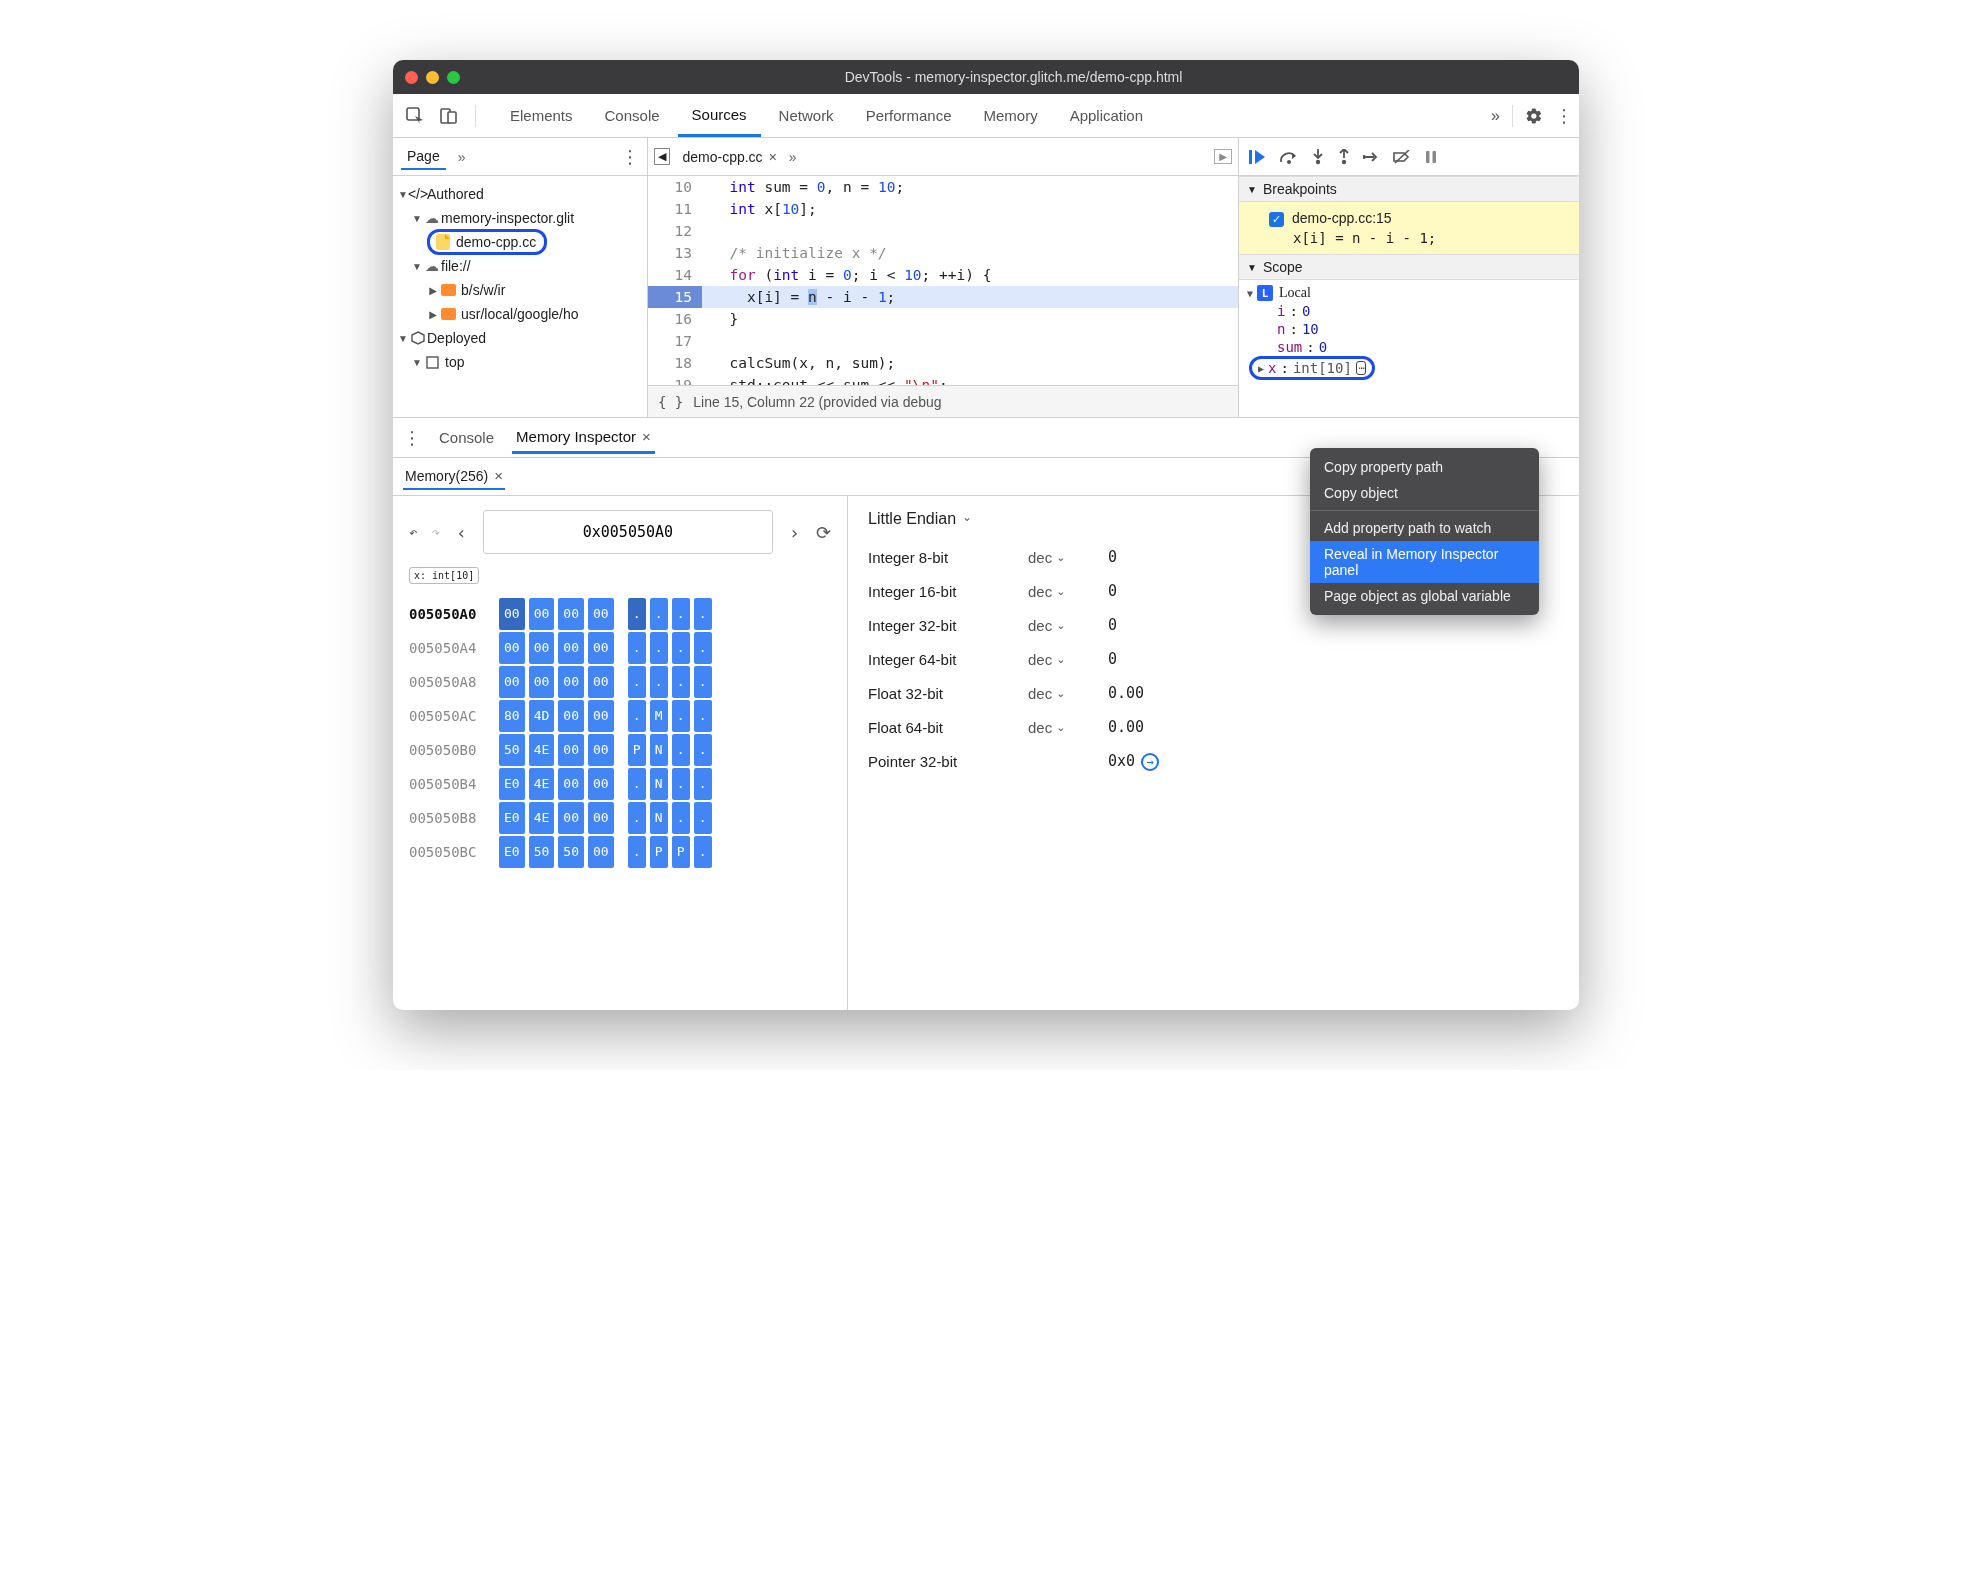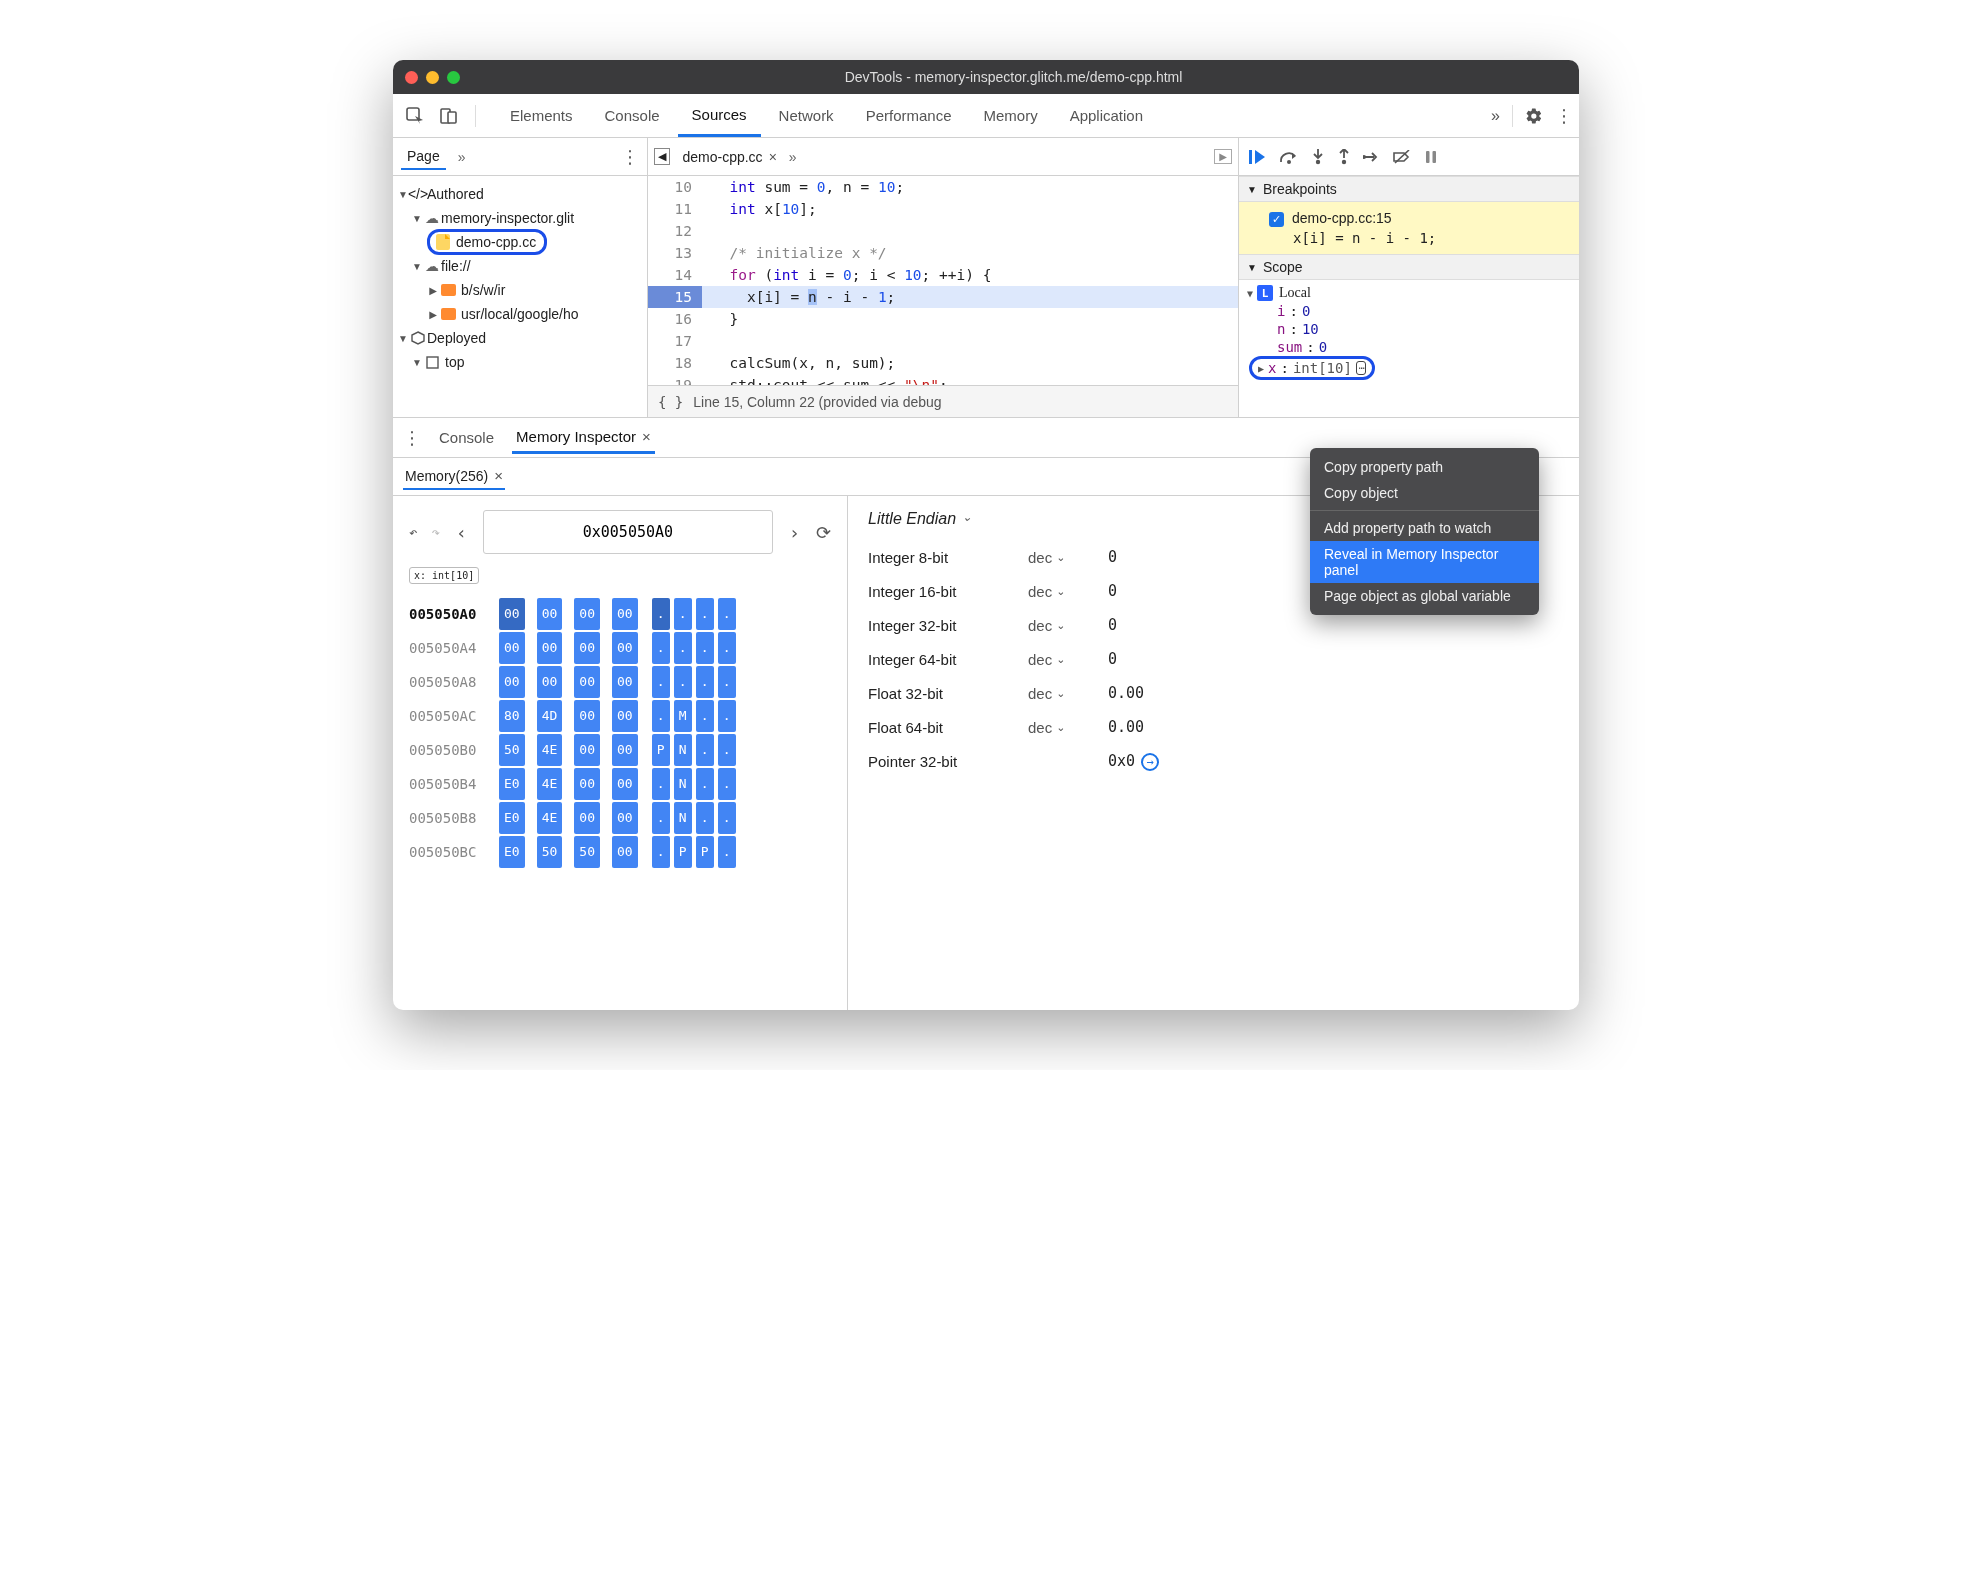--- a/index.html
+++ b/index.html
@@ -80,28 +80,28 @@
   .memleft { width:455px; padding:14px 16px; border-right:1px solid #d0d0d0; font-family:"SF Mono",Menlo,monospace;}
   .memnav{display:flex;align-items:center;gap:14px;margin-bottom:12px;color:#555}
   .memnav input{flex:1;border:1px solid #ccc;border-radius:3px;height:44px;text-align:center;font-family:inherit;font-size:15px}
   .memnav .arrow{font-size:18px;padding:0 2px}
   .memnav .ref{font-size:18px}
   .objtag{display:inline-block;border:1px solid #bbb;border-radius:3px;padding:2px 4px;font-size:10px;margin-bottom:14px}
   .hexgrid{font-size:14px;line-height:30px}
   .hexrow{display:flex;align-items:center;gap:0;margin-bottom:2px}
   .addr{width:90px;color:#888}
   .addr.cur{color:#111;font-weight:700}
-  .bytes{display:flex;gap:12px}
+  .bytes{display:flex;gap:4px}
   .byte{background:#4285f4;color:#fff;padding:1px 5px;border-radius:2px;font-size:13px}
   .byte.dark{background:#356ac3}
   .ascii{display:flex;gap:4px;margin-left:14px}
   .ach{background:#4285f4;color:#fff;width:18px;text-align:center;border-radius:2px;font-size:13px;padding:1px 0}
   .ach.dark{background:#356ac3}
   .memright { flex:1; padding:14px 20px; }
-  .endian { font-size:16px; display:flex; gap:6px; margin-bottom:20px;font-style:italic;}
+  .endian { font-size:16px; display:flex; gap:6px; margin-bottom:20px;}
   .interp {display:grid;grid-template-columns:160px 80px 1fr;row-gap:16px;align-items:center;font-size:15px}
   .interp .fmt{color:#555;display:flex;align-items:center;gap:4px}
   .interp .val{font-family:"SF Mono",Menlo,monospace}
   .linkarrow{color:#1a73e8;border:2px solid #1a73e8;border-radius:50%;width:18px;height:18px;display:inline-flex;align-items:center;justify-content:center;font-size:12px;margin-left:6px}
   svg{display:block}
 </style>
 </head>
 <body>
 
 <div class="window" style="position:relative">

